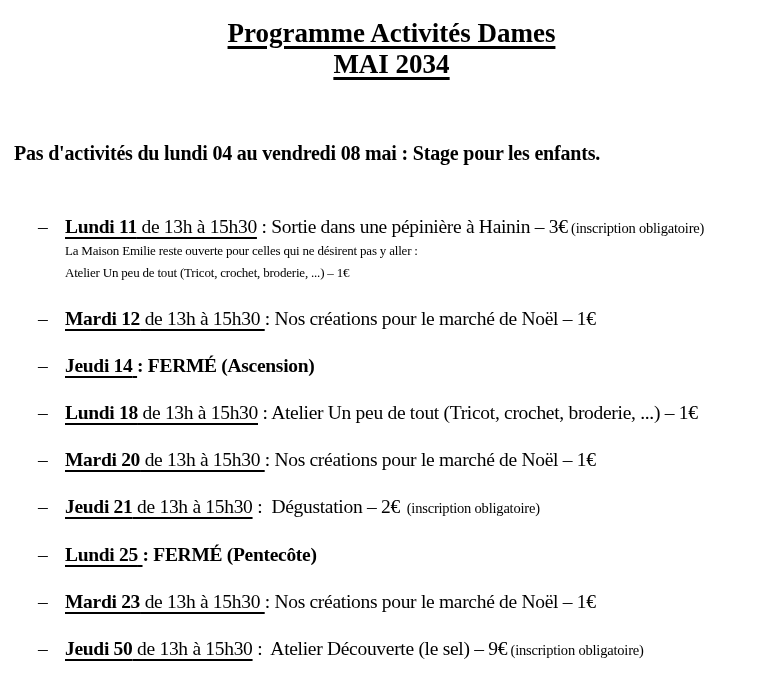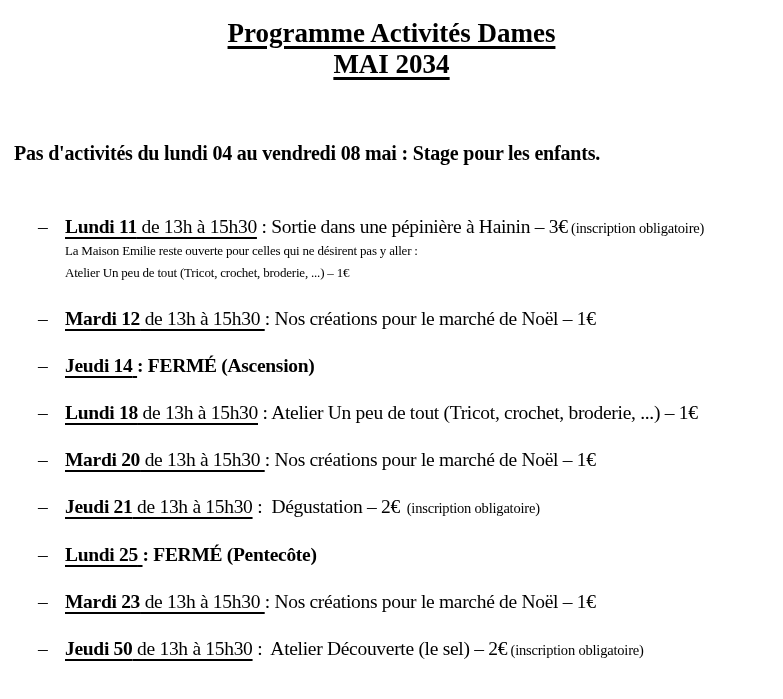--- a/index.html
+++ b/index.html
@@ -45,15 +45,15 @@
 
   <ul class="schedule" id="schedule">
       <li class="item"><span class="dash">–</span><span class="b u">Lundi 11</span><span class="u"> de 13h à 15h30</span><span> : </span><span>Sortie dans une pépinière à Hainin – 3€</span><span class="note"> (inscription obligatoire)</span><div class="extra">La Maison Emilie reste ouverte pour celles qui ne désirent pas y aller :</div><div class="extra">Atelier Un peu de tout (Tricot, crochet, broderie, ...) – 1€</div></li>
       <li class="item"><span class="dash">–</span><span class="b u">Mardi 12</span><span class="u"> de 13h à 15h30 </span><span>: </span><span>Nos créations pour le marché de Noël – 1€</span></li>
       <li class="item"><span class="dash">–</span><span class="b u">Jeudi 14</span><span class="u"> </span><span class="b">: </span><span class="b">FERMÉ (Ascension)</span></li>
       <li class="item"><span class="dash">–</span><span class="b u">Lundi 18</span><span class="u"> de 13h à 15h30</span><span> : </span><span>Atelier Un peu de tout (Tricot, crochet, broderie, ...) – 1€</span></li>
       <li class="item"><span class="dash">–</span><span class="b u">Mardi 20</span><span class="u"> de 13h à 15h30 </span><span>: </span><span>Nos créations pour le marché de Noël – 1€</span></li>
       <li class="item"><span class="dash">–</span><span class="b u">Jeudi 21</span><span class="u"> de 13h à 15h30</span><span> :  </span><span>Dégustation – 2€</span><span class="note">  (inscription obligatoire)</span></li>
       <li class="item"><span class="dash">–</span><span class="b u">Lundi 25</span><span class="u"> </span><span class="b">: </span><span class="b">FERMÉ (Pentecôte)</span></li>
       <li class="item"><span class="dash">–</span><span class="b u">Mardi 23</span><span class="u"> de 13h à 15h30 </span><span>: </span><span>Nos créations pour le marché de Noël – 1€</span></li>
-      <li class="item"><span class="dash">–</span><span class="b u">Jeudi 50</span><span class="u"> de 13h à 15h30</span><span> :  </span><span>Atelier Découverte (le sel) – 2€</span><span class="note"> (inscription obligatoire)</span></li>
+      <li class="item"><span class="dash">–</span><span class="b u">Jeudi 50</span><span class="u"> de 13h à 15h30</span><span> :  </span><span>Atelier Découverte (le sel) – 9€</span><span class="note"> (inscription obligatoire)</span></li>
     </ul>
 </div>
 
 </body></html>

